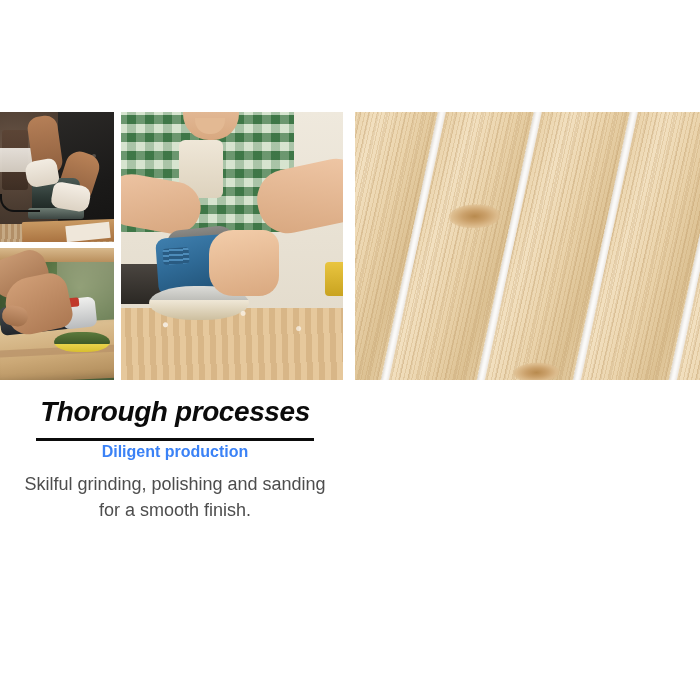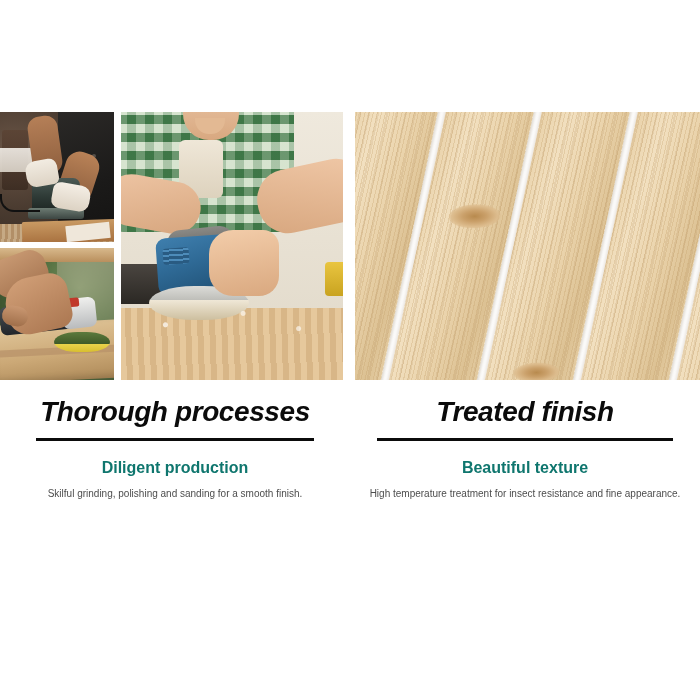--- a/index.html
+++ b/index.html
@@ -176,25 +176,25 @@
   .text-band{ position:absolute; left:0; top:392px; width:700px; display:flex; }
   .tcol{ width:350px; text-align:center; padding:0 14px; }
   .headline{
     font-size:28px; font-weight:700; letter-spacing:-0.4px;
     color:#0b0b0b; line-height:1.12; margin-top:4px;font-style:italic;
   }
   .rule{ height:3px; background:#0b0b0b; margin:11px auto 0; }
   .tcol.left .rule{ width:278px; }
   .tcol.right .rule{ width:296px; }
   .subhead{
-    font-size:16px; font-weight:600; color:#0f766e;
-    margin-top:17px; line-height:1.2;
+    font-size:16px; font-weight:600; color:#3b82f6;
+    margin-top:1px; line-height:1.2;
   }
   .body{
-    font-size:10px; font-weight:400; color:#4d4d4d;
+    font-size:18px; font-weight:400; color:#4d4d4d;
     margin-top:9px; line-height:1.45;
   }
 </style>
 </head>
 <body>
 
 <div class="canvas">
 
   <div class="media-band">
 
@@ -274,20 +274,14 @@
 
   <div class="text-band">
 
     <div class="tcol left">
       <div class="headline">Thorough processes</div>
       <div class="rule"></div>
       <div class="subhead">Diligent production</div>
       <div class="body">Skilful grinding, polishing and sanding for a smooth finish.</div>
     </div>
 
-    <div class="tcol right">
-      <div class="headline">Treated finish</div>
-      <div class="rule"></div>
-      <div class="subhead">Beautiful texture</div>
-      <div class="body">High temperature treatment for insect resistance and fine appearance.</div>
-    </div>
   </div>
 </div>
 
 </body></html>

